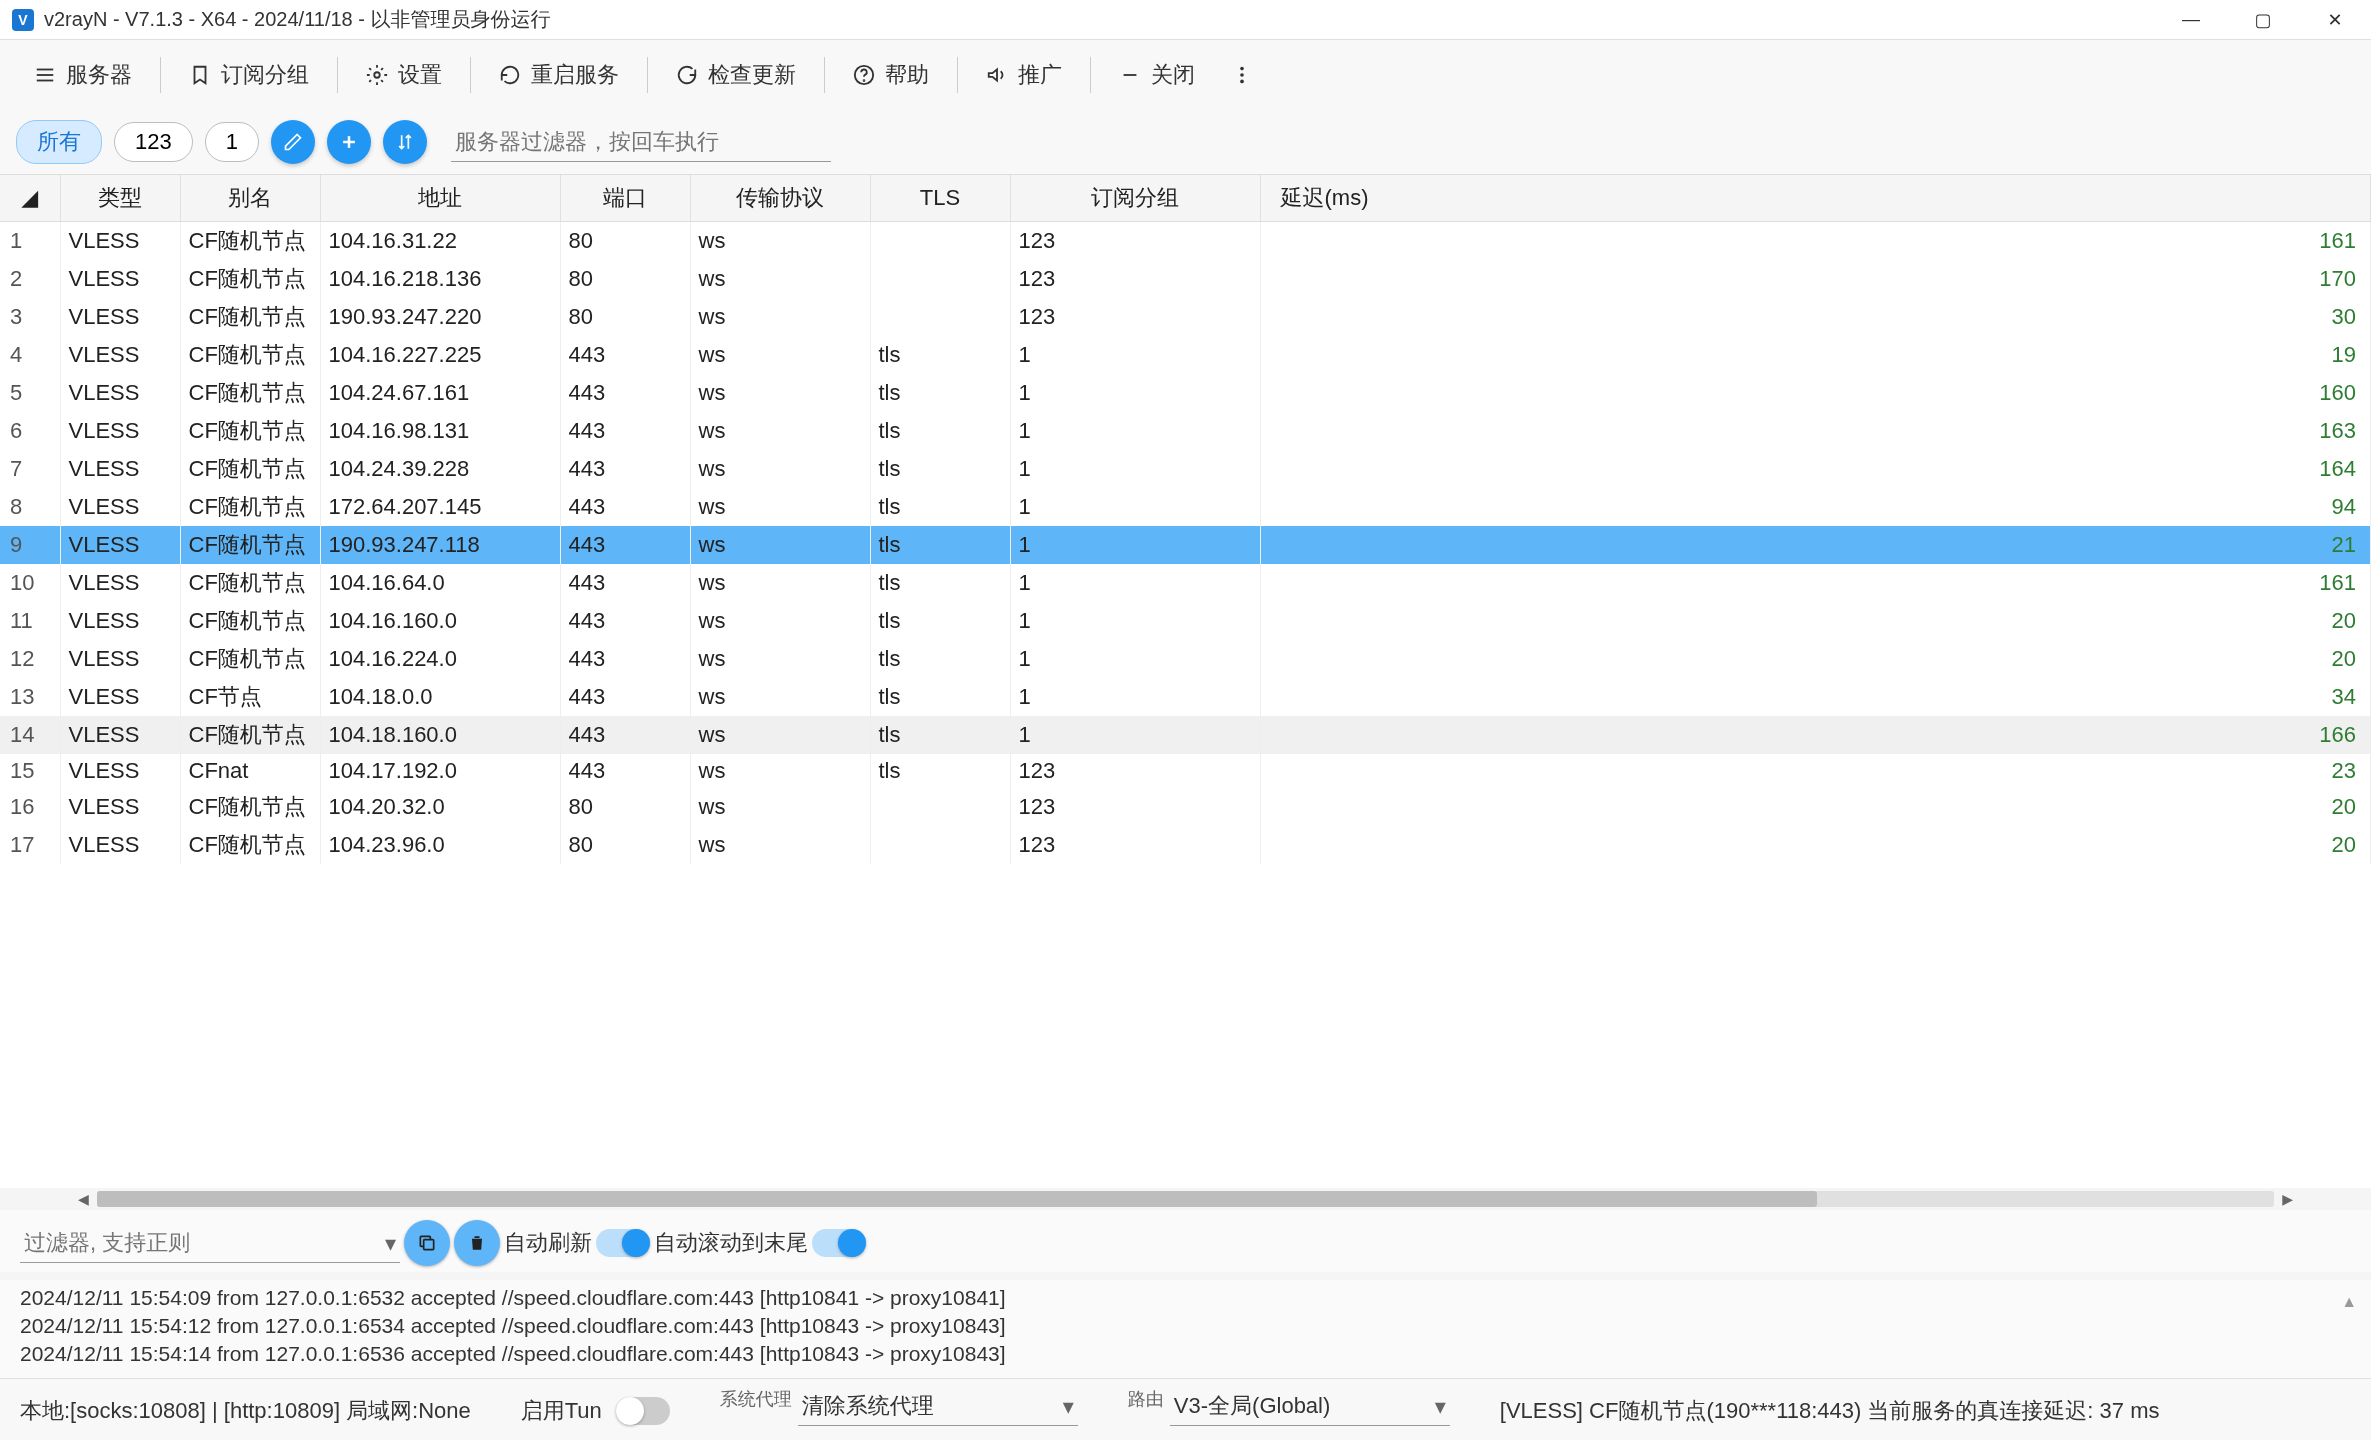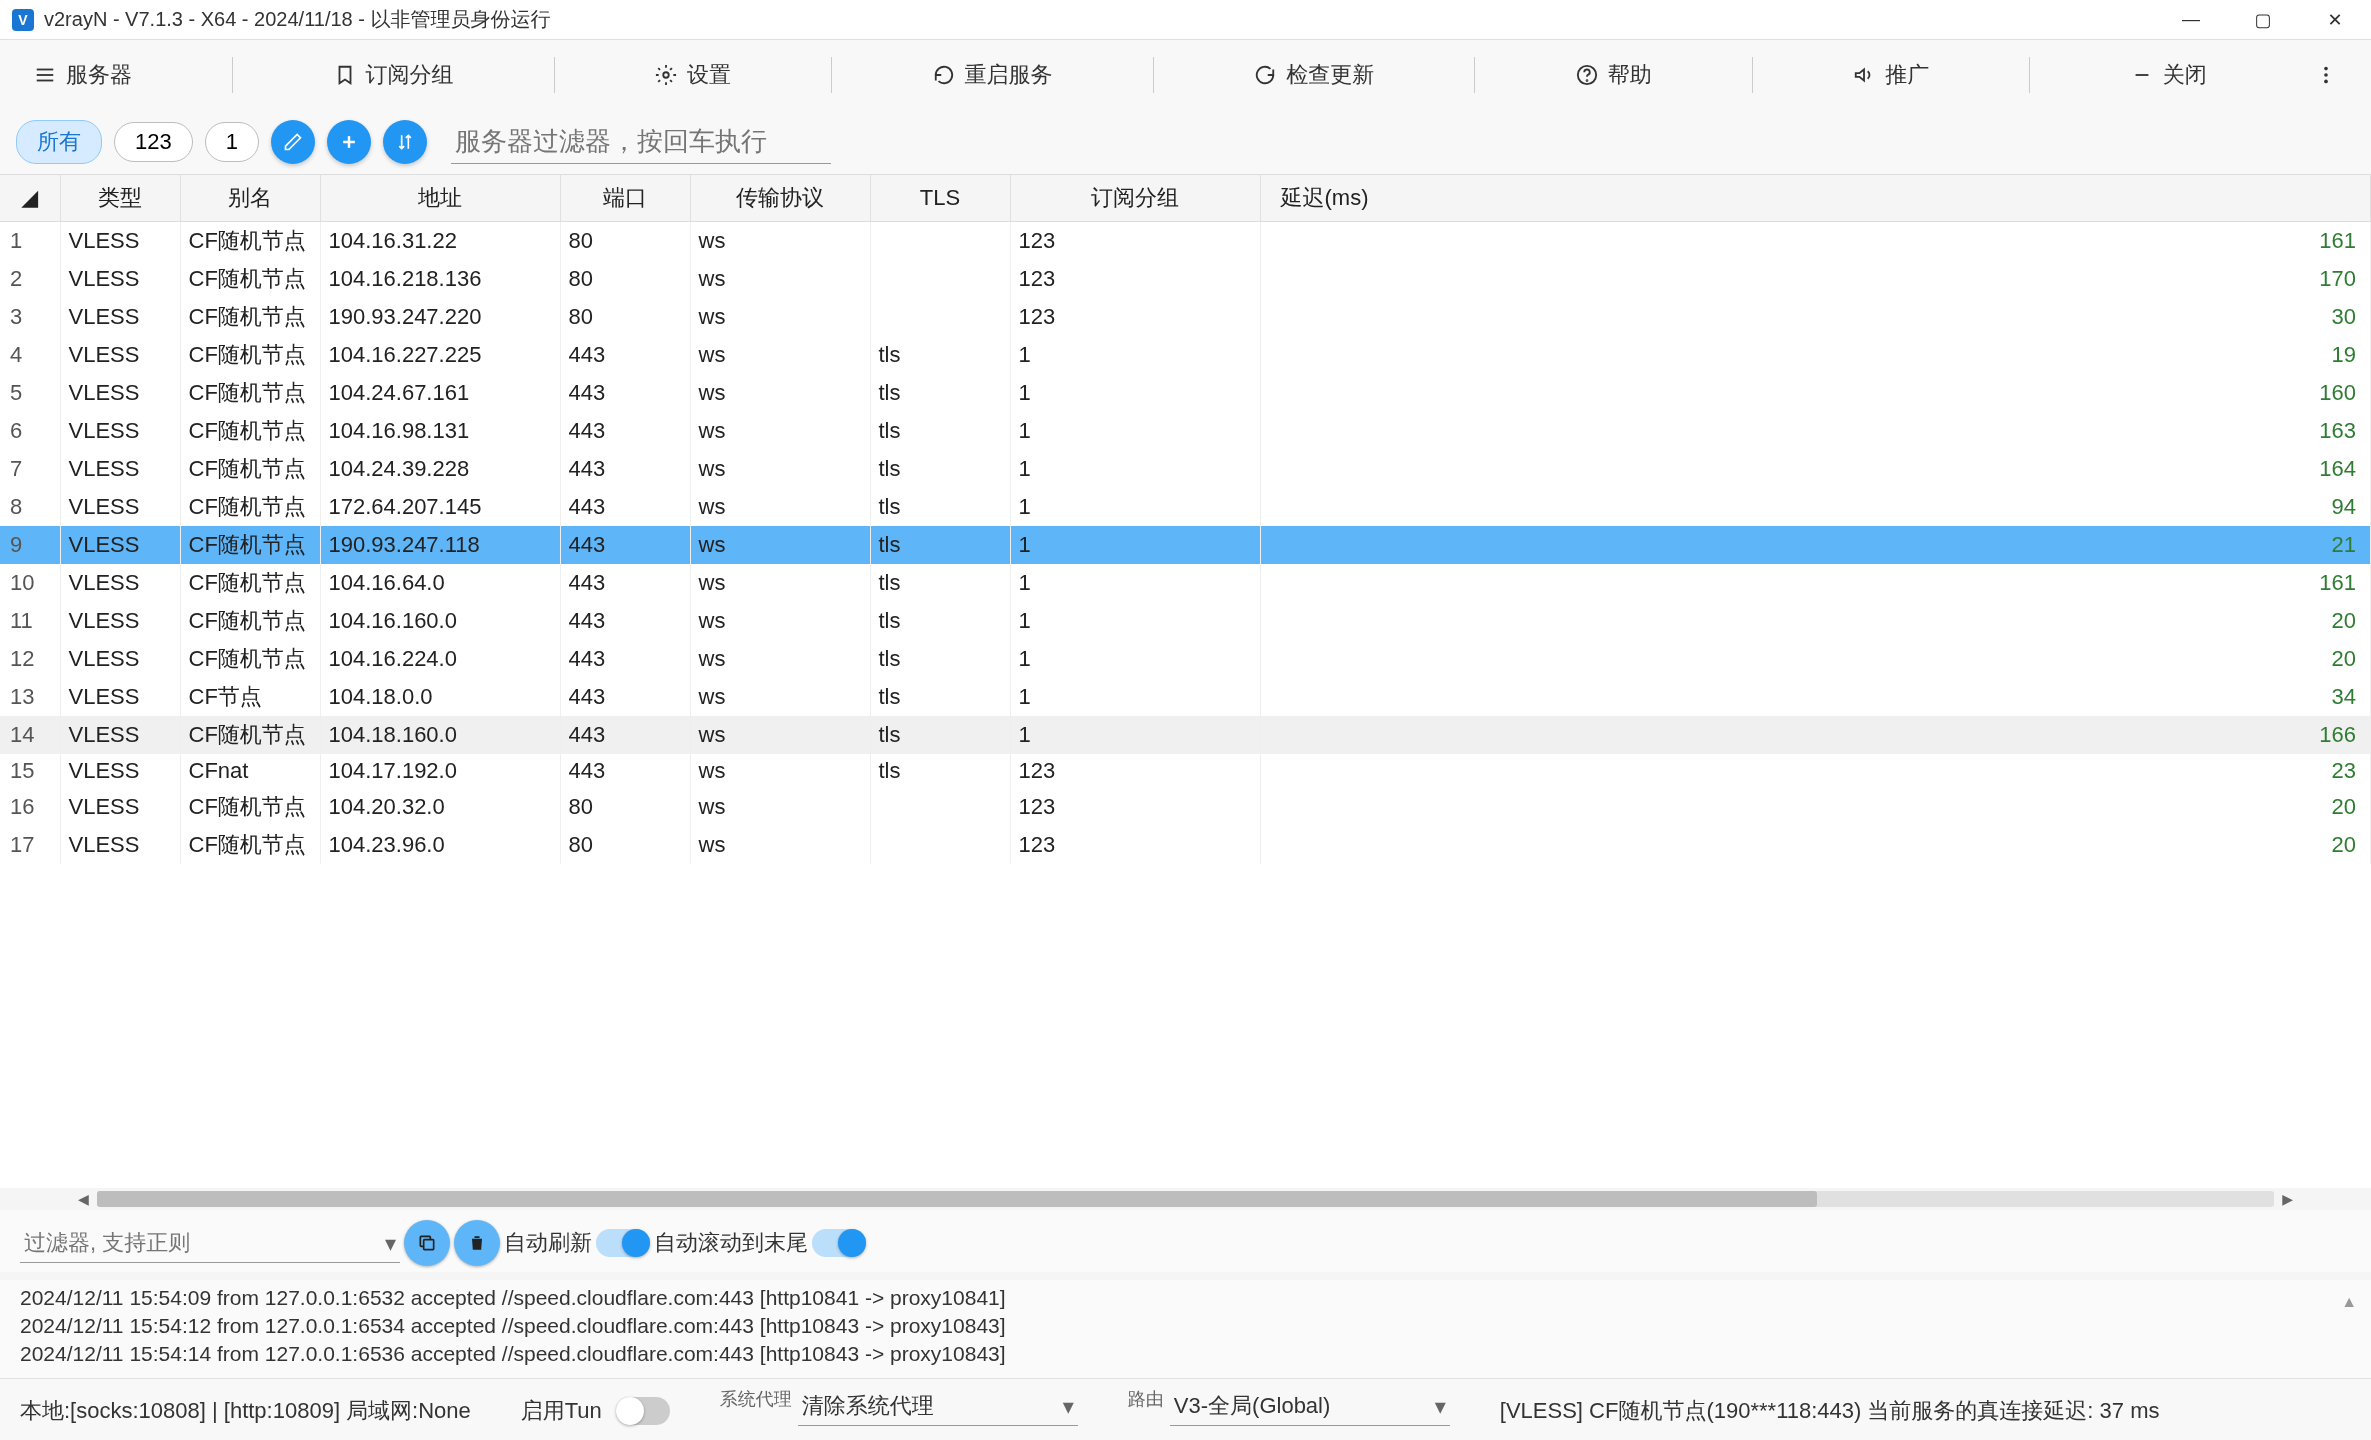--- a/index.html
+++ b/index.html
@@ -3,30 +3,30 @@
 <meta charset="utf-8">
 <style>
 * { box-sizing: border-box; margin: 0; padding: 0; font-family: "Microsoft YaHei", "Segoe UI", sans-serif; }
 body { background: #f5f5f5; width: 2371px; height: 1440px; overflow: hidden; display: flex; flex-direction: column; }
 .titlebar { background: #fff; height: 40px; display: flex; align-items: center; padding: 0 12px; border-bottom: 1px solid #e0e0e0; font-size: 20px; color: #333; }
 .titlebar-icon { width: 22px; height: 22px; background: #1976d2; border-radius: 4px; margin-right: 10px; display: flex; align-items: center; justify-content: center; color: #fff; font-size: 14px; font-weight: bold; }
 .title-text { flex: 1; }
 .winbtns { display: flex; gap: 24px; }
 .winbtn { width: 48px; height: 32px; display: flex; align-items: center; justify-content: center; font-size: 18px; cursor: pointer; }
 
-.toolbar { background: #f8f8f8; height: 70px; display: flex; align-items: center; padding: 0 20px; gap: 8px; font-size: 22px; color: #333; justify-content: space-between; }
+.toolbar { background: #f8f8f8; height: 70px; display: flex; align-items: center; padding: 0 20px; gap: 8px; font-size: 22px; color: #333; }
 .tb-item { display: flex; align-items: center; gap: 10px; padding: 8px 14px; cursor: pointer; border-radius: 4px; }
 .tb-sep { width: 1px; height: 36px; background: #ccc; margin: 0 6px; }
 .tb-icon { width: 22px; height: 22px; display: inline-flex; align-items: center; justify-content: center; }
 
 .subtoolbar { background: #f8f8f8; height: 64px; display: flex; align-items: center; padding: 0 16px; gap: 12px; }
 .chip { border: 1px solid #bdbdbd; border-radius: 20px; padding: 6px 20px; font-size: 22px; background: #fff; cursor: pointer; }
 .chip.active { background: #d6ebff; border-color: #90caf9; color: #1976d2; }
 .circlebtn { width: 44px; height: 44px; border-radius: 50%; background: #2196f3; color: #fff; display: flex; align-items: center; justify-content: center; font-size: 22px; cursor: pointer; box-shadow: 0 2px 4px rgba(0,0,0,0.2); }
-.filterbox { flex: 0 0 380px; border: none; border-bottom: 1px solid #999; background: transparent; font-size: 26px; padding: 6px 4px; margin-left: 12px; }
+.filterbox { flex: 0 0 380px; border: none; border-bottom: 1px solid #999; background: transparent; font-size: 22px; padding: 6px 4px; margin-left: 12px; }
 
 .grid-wrap { flex: 1; background: #fff; overflow: hidden; display: flex; flex-direction: column; border-top: 1px solid #ddd; }
 .grid { width: 100%; border-collapse: collapse; font-size: 22px; color: #222; }
 .grid th { background: #f5f5f5; font-weight: normal; text-align: center; padding: 8px 6px; border-right: 1px solid #e0e0e0; border-bottom: 1px solid #ddd; }
 .grid td { padding: 4px 8px; border-right: 1px solid #eee; height: 34px; white-space: nowrap; overflow: hidden; }
 .grid tr.sel td { background: #5eb5f7; }
 .grid tr.alt td { background: #f0f0f0; }
 .grid .latency { text-align: right; color: #2e7d32; padding-right: 14px; }
 .grid .idx { text-align: left; padding-left: 10px; color: #555; }
 .col-idx { width: 60px; }

